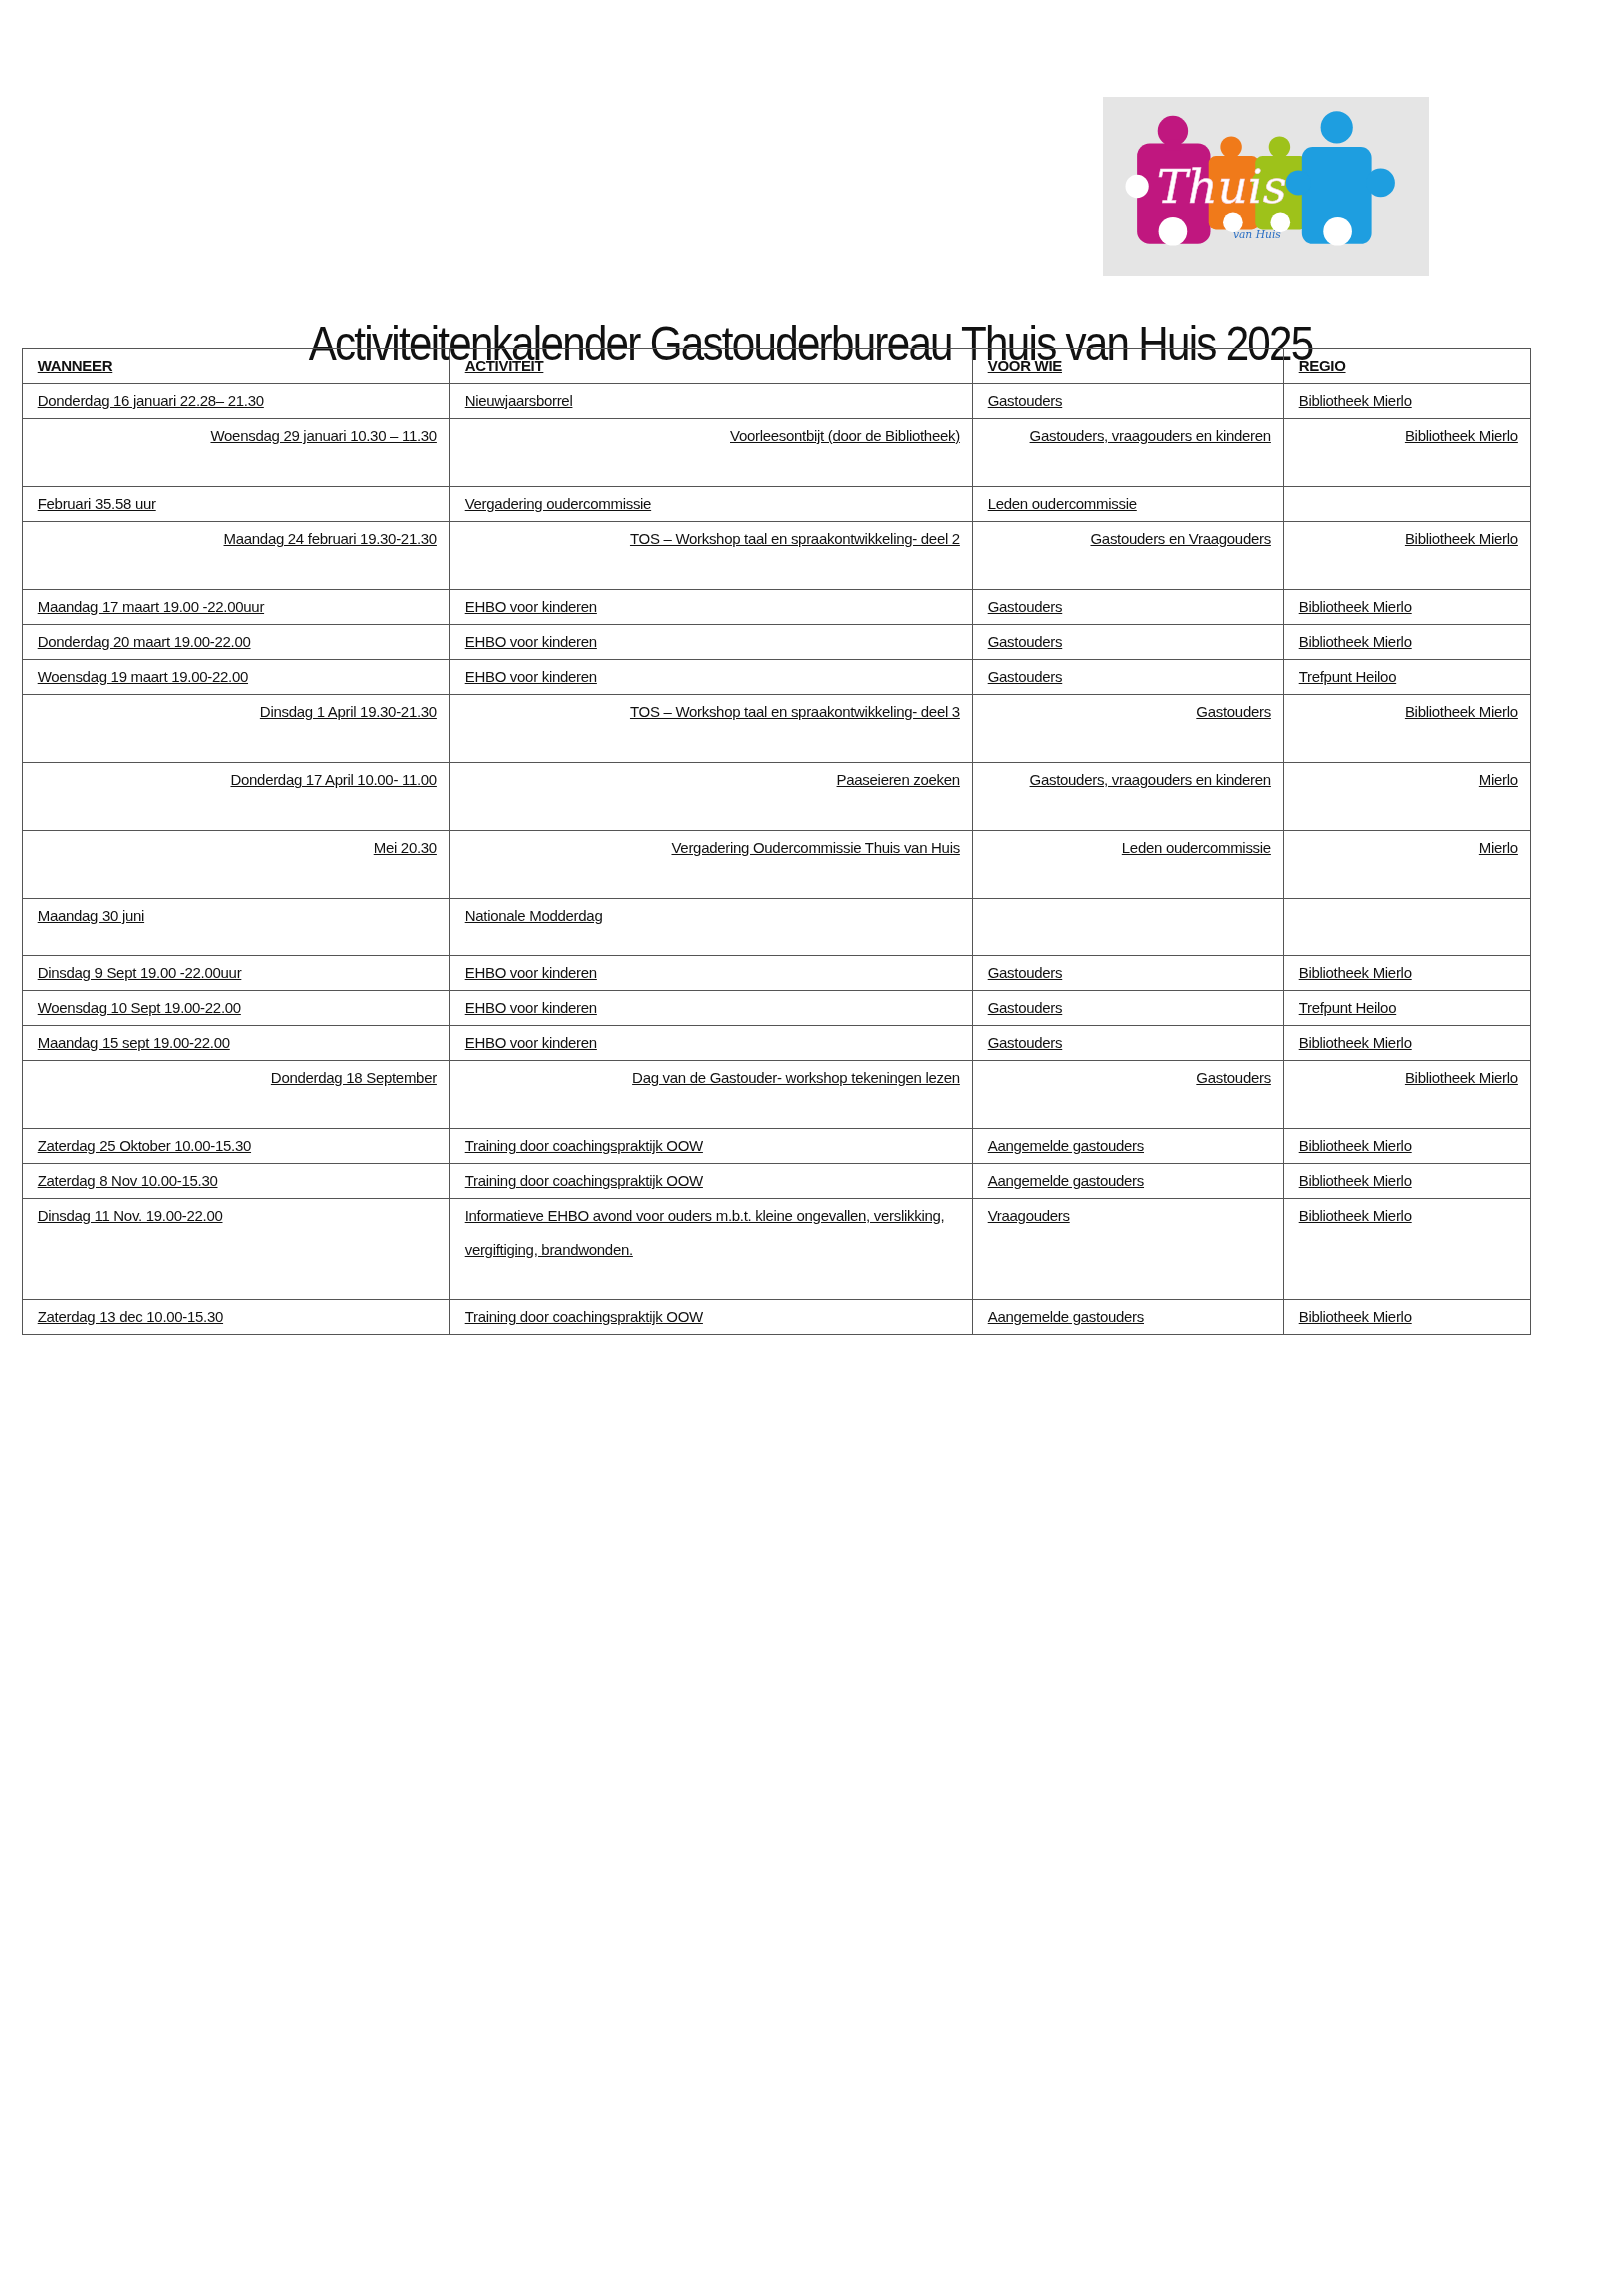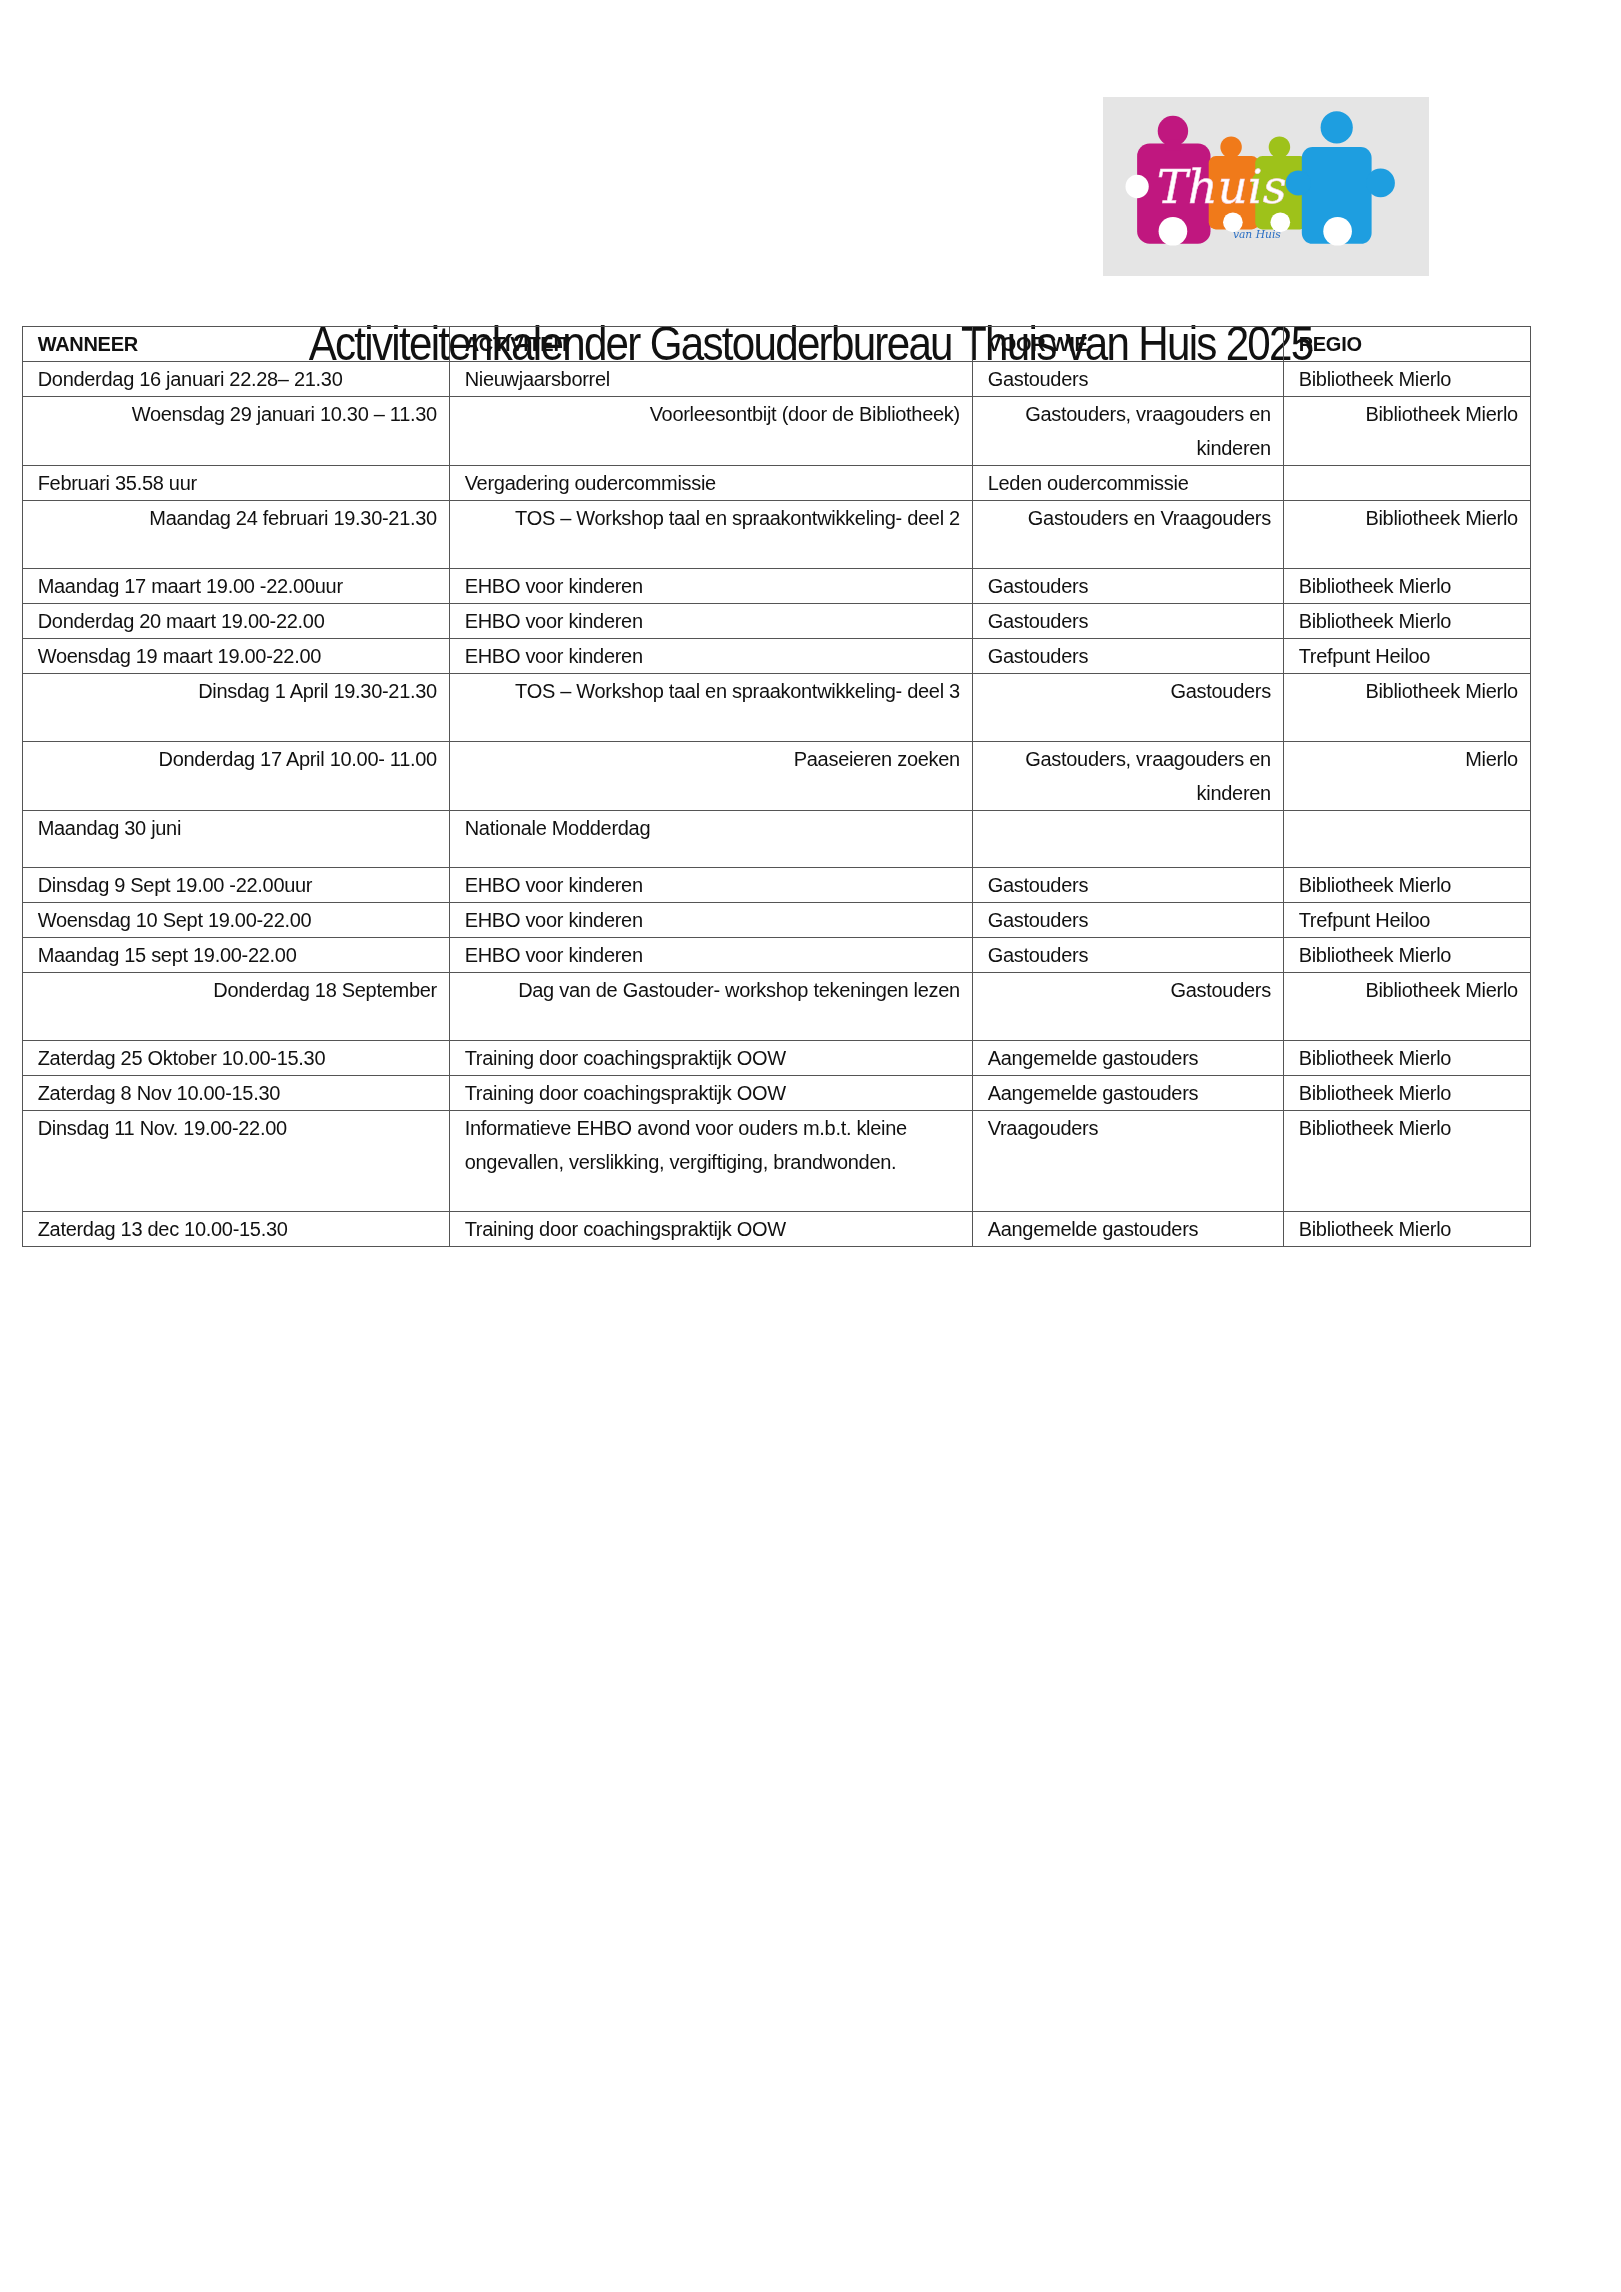--- a/index.html
+++ b/index.html
@@ -11,23 +11,23 @@
       position: absolute; left: 1103px; top: 97px; width: 326px; height: 179px;
       background: #e5e5e5;
     }
     .logo svg { width: 100%; height: 100%; }
     .title {
       position: absolute; left: 0; width: 1621px; top: 279px; text-align: center;
       font-size: 49px; letter-spacing: -2px; font-weight: normal; line-height: 63px;
       transform: scaleX(0.86); transform-origin: 811px 0;
     }
     table.cal {
-      position: absolute; left: 22.4px; top: 326px; width: 1508px;
+      position: absolute; left: 22.4px; top: 348px; width: 1508px;
       border-collapse: collapse; table-layout: fixed;
-      font-size: 20px; line-height: 34px;
+      font-size: 15px; line-height: 34px; text-decoration: underline;
     }
     table.cal col.c1 { width: 427px; }
     table.cal col.c2 { width: 523px; }
     table.cal col.c3 { width: 311px; }
     table.cal col.c4 { width: 247px; }
     table.cal th, table.cal td {
       border: 1.8px solid #555; padding: 0 12.5px 0 14.3px; vertical-align: top; text-align: left;
       font-weight: normal; letter-spacing: -0.3px;
     }
     table.cal th { font-weight: bold; height: 33px; }
@@ -140,20 +140,26 @@
       <td>TOS – Workshop taal en spraakontwikkeling- deel 3</td>
       <td>Gastouders</td>
       <td>Bibliotheek Mierlo</td>
     </tr>
     <tr class="tall">
       <td>Donderdag 17 April 10.00- 11.00</td>
       <td>Paaseieren zoeken</td>
       <td>Gastouders, vraagouders en kinderen</td>
       <td>Mierlo</td>
     </tr>
+    <tr class="tall">
+      <td>Mei 20.30</td>
+      <td class="just">Vergadering Oudercommissie Thuis van Huis</td>
+      <td>Leden oudercommissie</td>
+      <td>Mierlo</td>
+    </tr>
     <tr class="mid">
       <td>Maandag 30 juni</td>
       <td>Nationale Modderdag</td>
       <td></td>
       <td></td>
     </tr>
     <tr>
       <td>Dinsdag 9 Sept 19.00 -22.00uur</td>
       <td>EHBO voor kinderen</td>
       <td>Gastouders</td>

